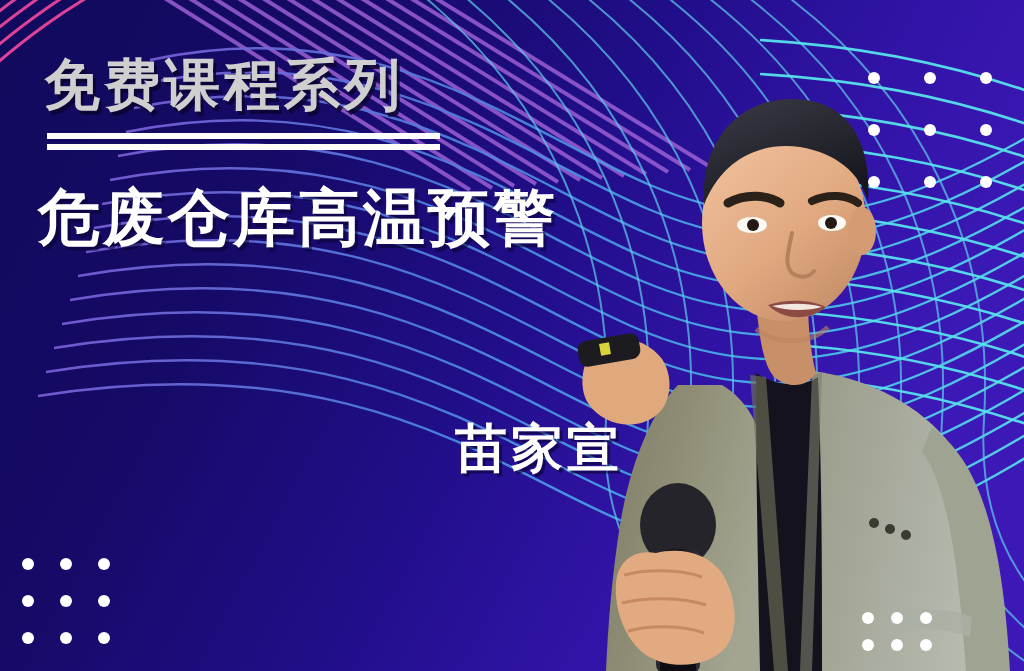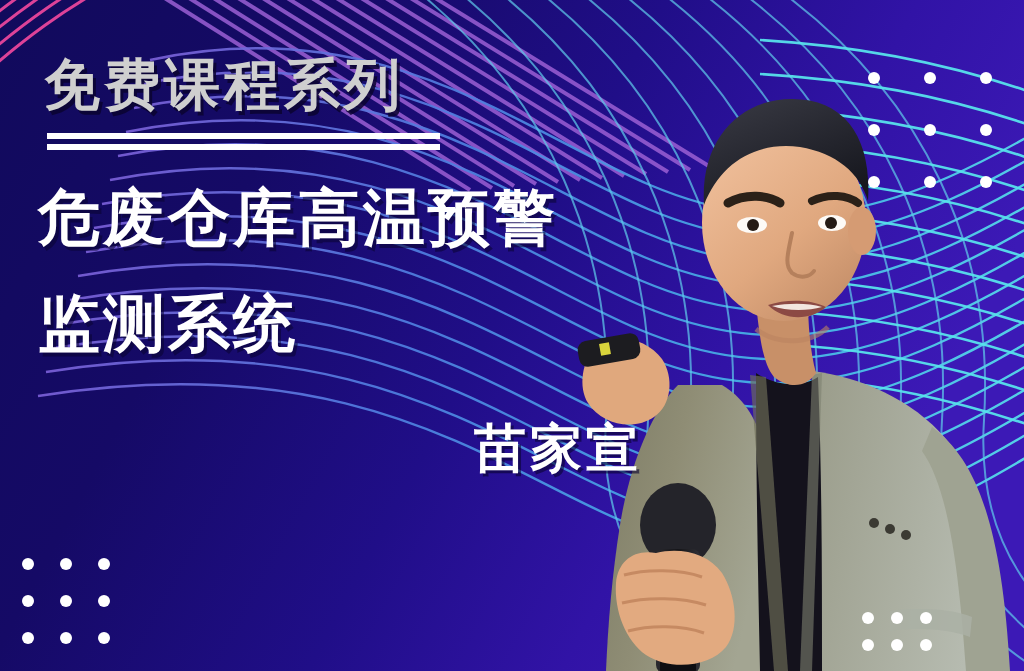--- a/index.html
+++ b/index.html
@@ -33,21 +33,21 @@
   .title-line{
     position:absolute;left:38px;color:#ffffff;font-weight:700;
     font-size:62px;letter-spacing:3px;white-space:nowrap;
     text-shadow:3px 4px 0 rgba(10,4,48,.55);
     font-family:Liberation Mono, monospace;
   }
   #title-1{top:176px;}
   #title-2{top:282px;}
 
   #speaker-name{
-    position:absolute;left:474px;top:414px;color:#ffffff;font-weight:700;
+    position:absolute;left:455px;top:414px;color:#ffffff;font-weight:700;
     font-size:52px;letter-spacing:4px;white-space:nowrap;
     text-shadow:3px 3px 0 rgba(10,4,48,.6);
     font-family:Liberation Serif, serif;
   }
   #speaker-org{
     position:absolute;left:58px;top:491px;color:#ffffff;font-weight:700;
     font-size:34px;letter-spacing:1px;white-space:nowrap;
     text-shadow:2px 3px 0 rgba(10,4,48,.6);
     font-family:"DejaVu Serif",serif;
   }
@@ -286,18 +286,17 @@
 
   <div id="textblock">
     <div id="kicker">免费课程系列</div>
 
     <div id="rules">
       <div class="rule"></div>
       <div class="rule"></div>
     </div>
 
     <div class="title-line" id="title-1">危废仓库高温预警</div>
-    <div class="title-line" id="title-2">监测系统</div>
 
     <div id="speaker-name">苗家宣</div>
   </div>
 
 </div>
 
 </body></html>

